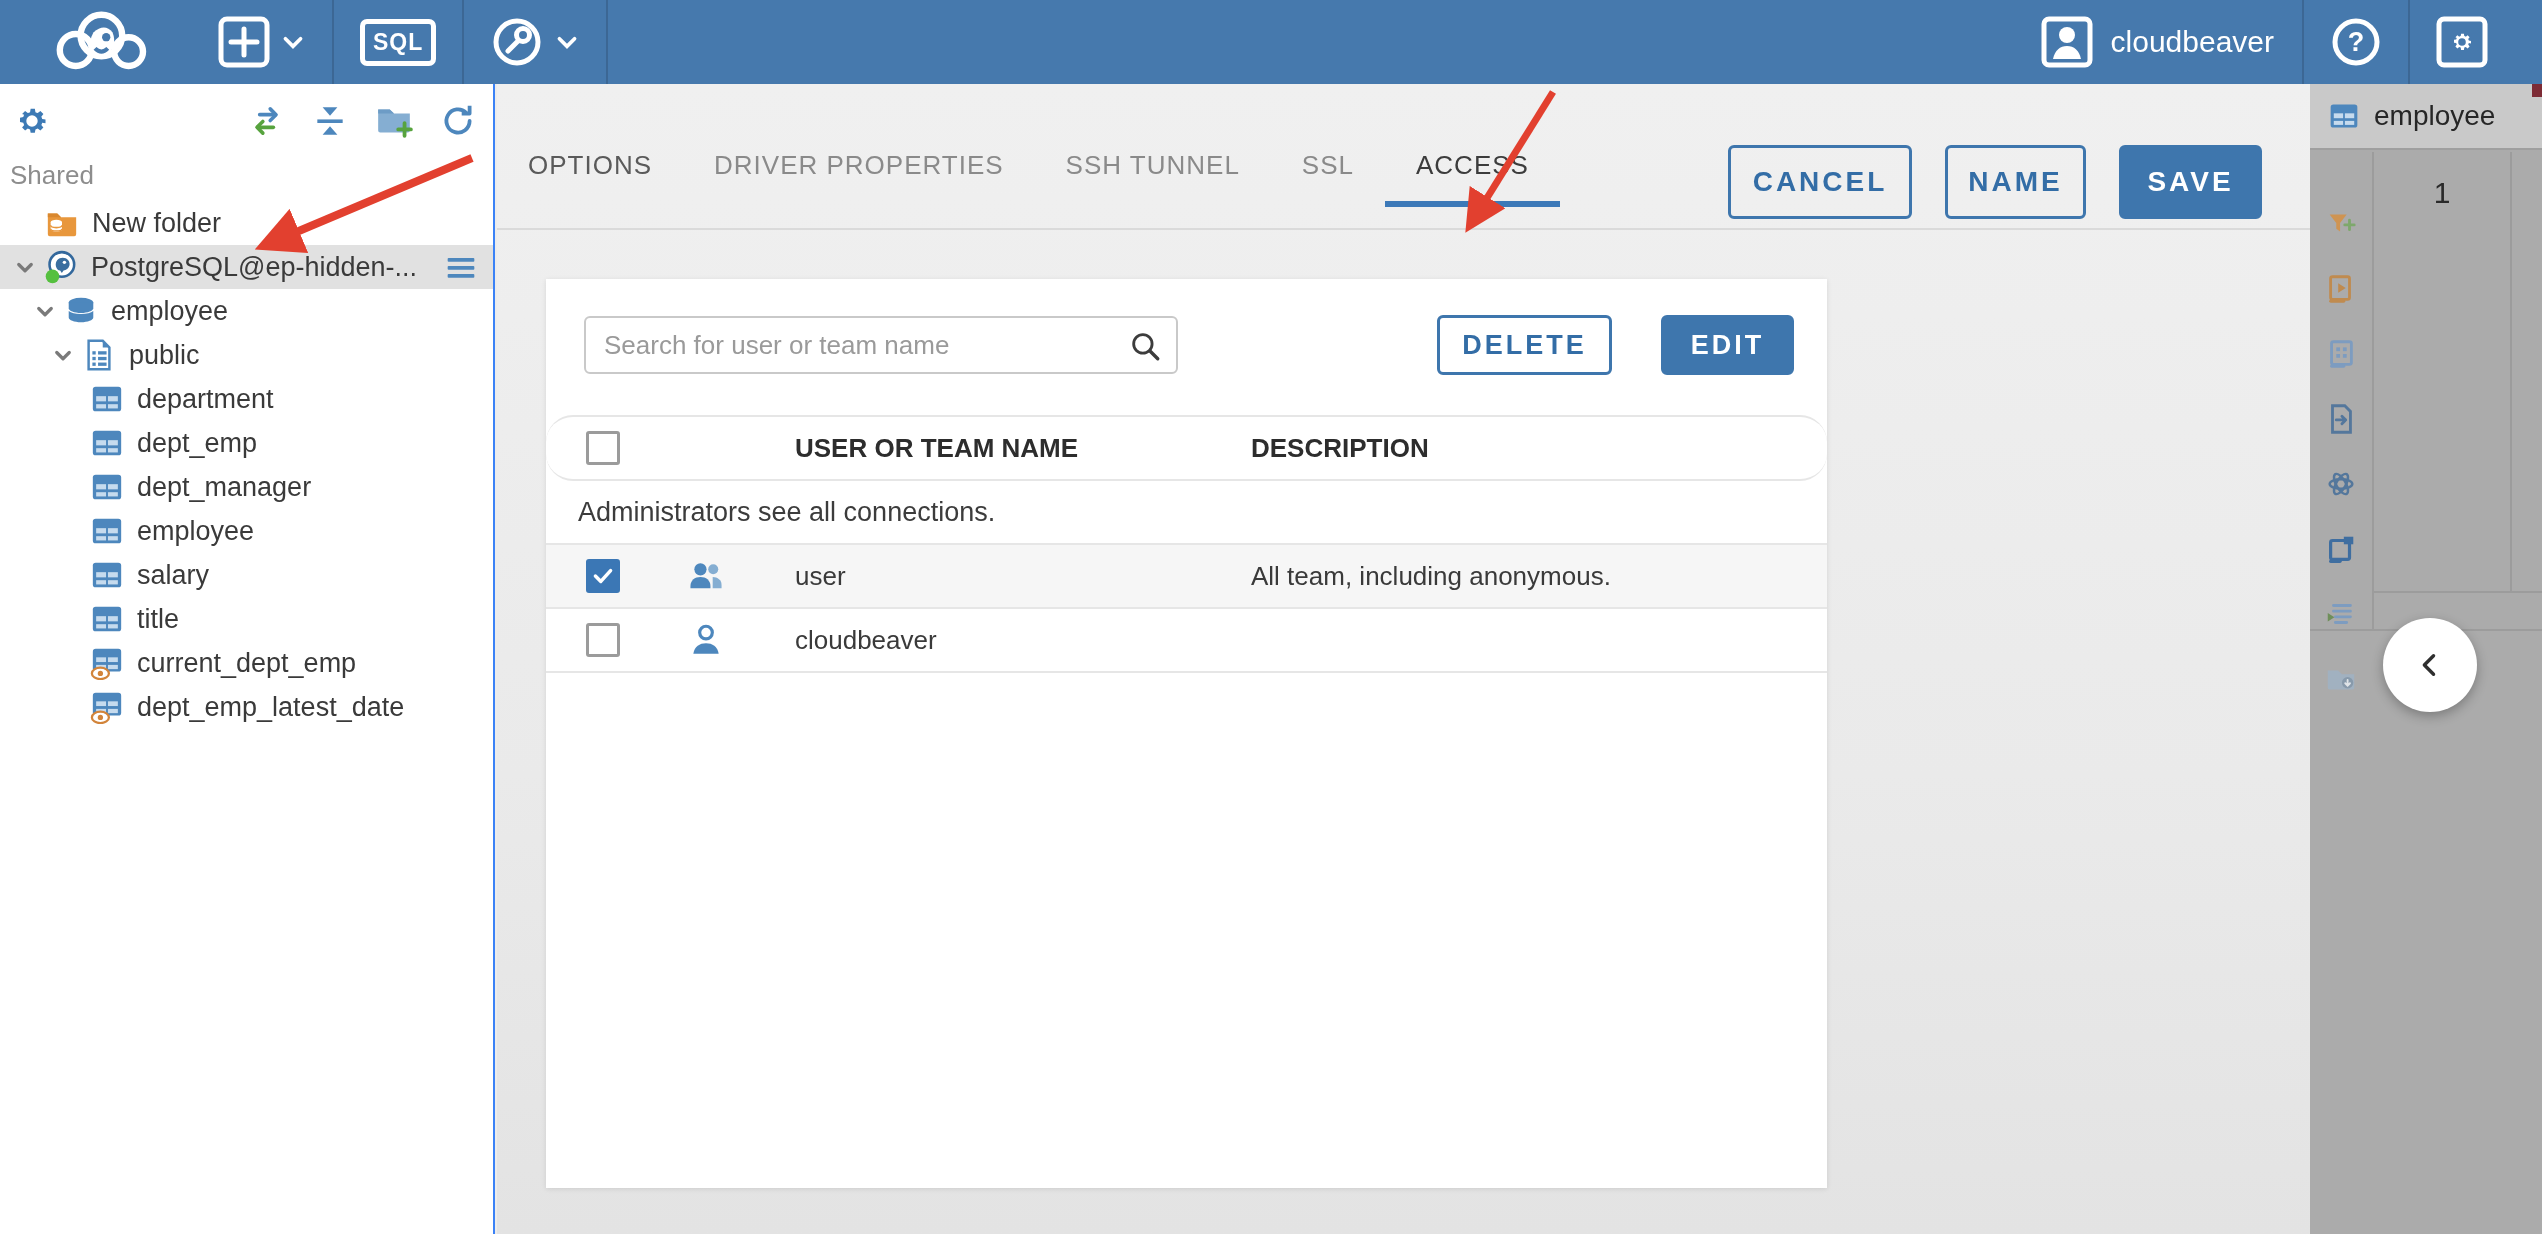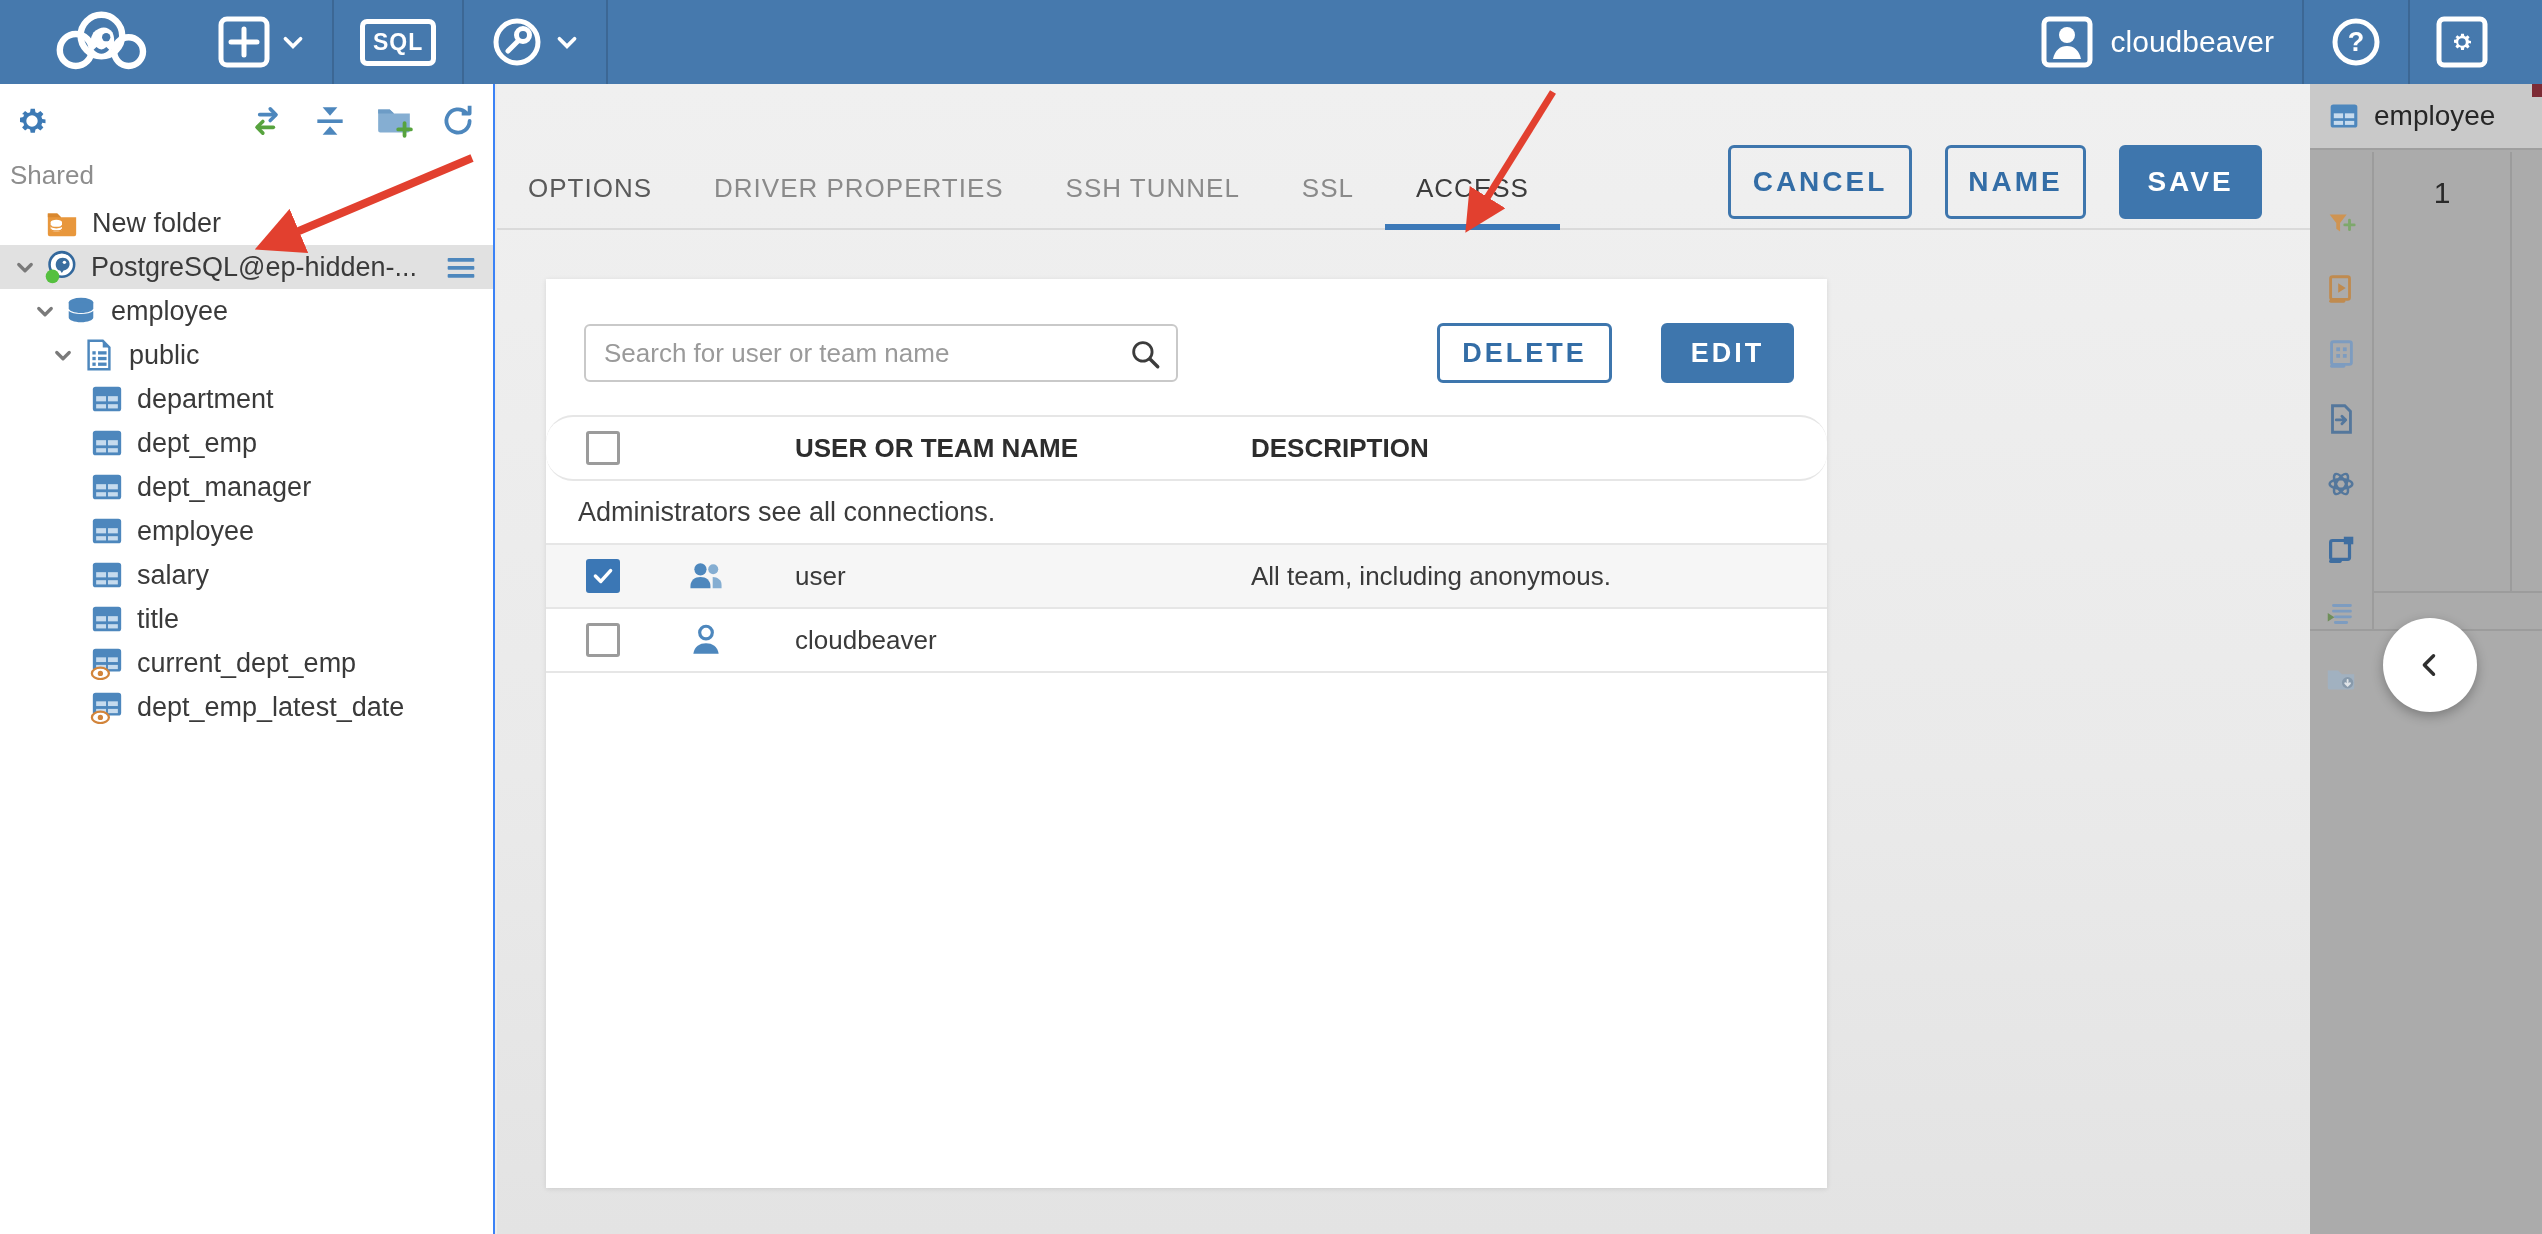--- a/index.html
+++ b/index.html
@@ -29,37 +29,37 @@
         position:relative;cursor:pointer;white-space:nowrap;}
   .trow.sel{background:#e1e1e1;}
   .chev{width:30px;min-width:30px;height:30px;margin-right:4px;}
   .ticon{width:34px;min-width:34px;height:34px;margin-right:13px;}
   .ham{position:absolute;right:16px;width:32px;height:32px;}
 
   
   .main{position:absolute;left:497px;top:84px;right:232px;bottom:0;
         background:linear-gradient(180deg,#f0f0f0 0%,#eaeaea 60%,#e3e3e3 100%);}
   .tabbar{position:absolute;left:0;right:0;top:66px;height:78px;border-bottom:2px solid #dadada;
-          display:flex;align-items:flex-end;box-sizing:content-box;}
+          display:flex;align-items:flex-start;box-sizing:content-box;}
   .tab{padding:0 31px 24px;font-size:26px;letter-spacing:1px;color:#8a8a8a;position:relative;cursor:pointer;}
   .tab--strong{color:#5a5a5a;}
   .tab.active{color:#3c3c3c;}
   .tab.active::after{content:"";position:absolute;left:0;right:0;bottom:-2px;height:6px;background:#3c79b8;}
   .actions{position:absolute;top:61px;right:48px;display:flex;gap:33px;}
   .btn{height:74px;border-radius:6px;font-size:28px;font-weight:bold;letter-spacing:3px;
        display:flex;align-items:center;justify-content:center;cursor:pointer;box-sizing:border-box;
        font-family:"Liberation Sans",sans-serif;}
   .btn-outline{border:3px solid #3e76ad;color:#336da6;background:transparent;}
   .btn-fill{background:#3e76ad;color:#fff;border:3px solid #3e76ad;}
   .w-cancel{width:184px;} .w-test{width:141px;} .w-save{width:143px;}
 
   
   .card{position:absolute;left:49px;top:195px;width:1281px;height:909px;background:#fff;
         box-shadow:0 1px 5px rgba(0,0,0,0.10);}
-  .card-toolbar{position:absolute;top:44px;left:38px;right:33px;display:flex;align-items:center;justify-content:flex-end;}
+  .card-toolbar{position:absolute;top:36px;left:38px;right:33px;display:flex;align-items:center;justify-content:flex-end;}
   .search{width:594px;height:58px;border:2px solid #c9c9c9;border-radius:6px;background:#fff;
           display:flex;align-items:center;position:relative;box-sizing:border-box;}
   .search input{border:0;outline:0;flex:1;font-size:26px;padding:0 64px 0 18px;color:#333;
           font-family:"Liberation Sans",sans-serif;background:transparent;}
   .search input::placeholder{color:#9a9a9a;}
   .search-ic{position:absolute;right:14px;top:11px;}
   .tb-buttons{margin-left:auto;display:flex;gap:49px;}
   .btn-sm{height:60px;font-size:27px;}
   .w-delete{width:175px;} .w-edit{width:133px;}
 

